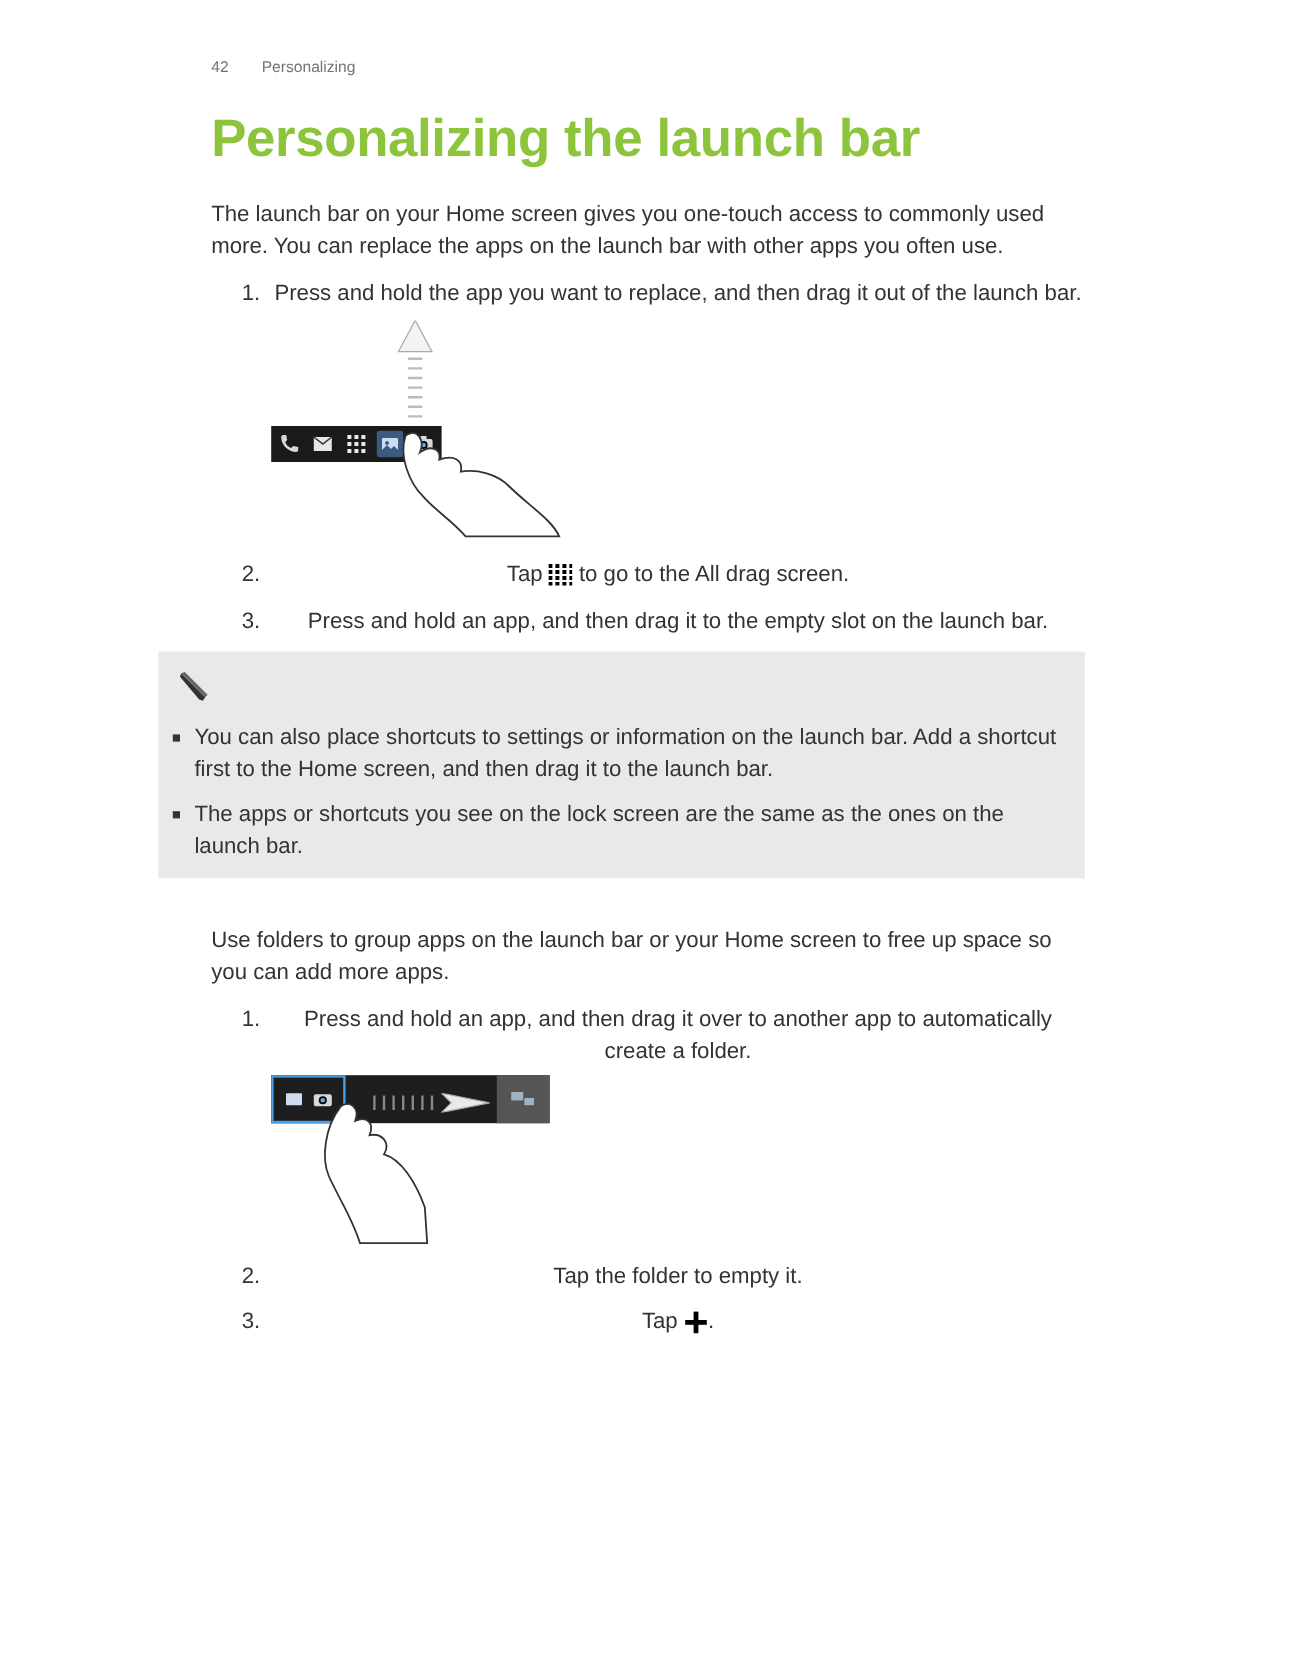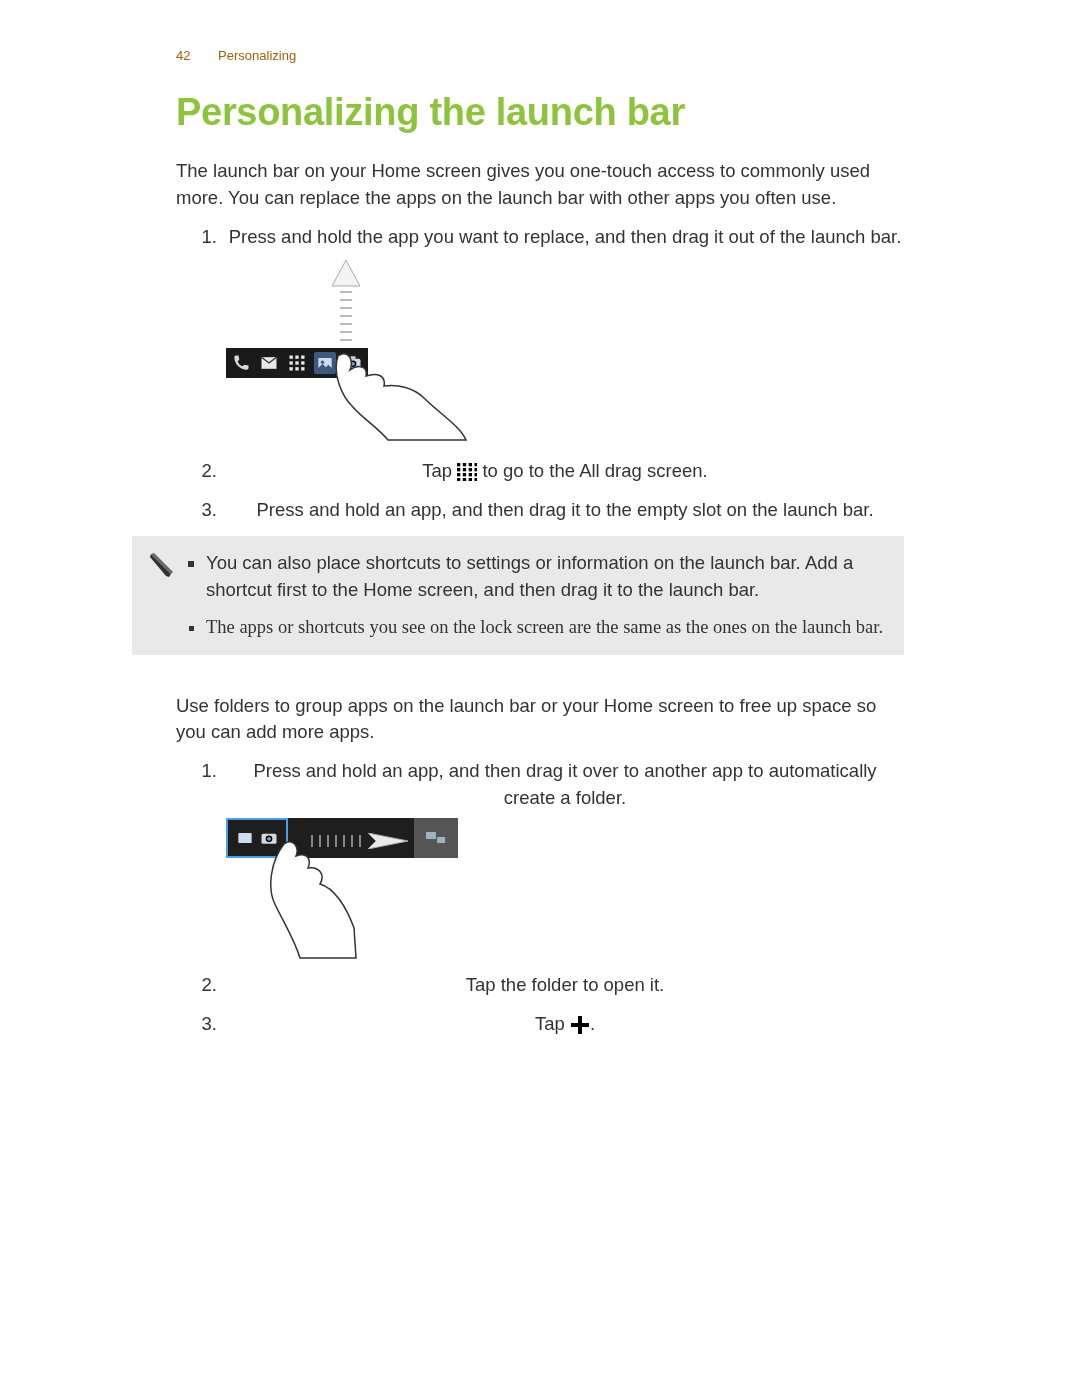--- a/index.html
+++ b/index.html
@@ -10,27 +10,27 @@
     font-family: "Trebuchet MS", "Segoe UI", Arial, sans-serif;
     color: #333;
   }
   .page {
     box-sizing: border-box;
     padding: 48px 176px 48px 176px;
     width: 1080px;
   }
   .running-head {
     font-size: 13px;
-    color: #a16207;
+    color: #737373;
     margin-bottom: 28px;
   }
   .running-head .pg { display:inline-block; margin-right: 24px; }
   h1.section-title {
     color: #8cc43b;
-    font-size: 38px;
+    font-size: 44px;
     font-weight: 700;
     margin: 8px 0 24px 0;
     letter-spacing: -0.3px;
   }
   p.body-text, li.body-text {
     font-size: 18.5px;
     line-height: 1.45;
     color: #333;
     margin: 0 0 12px 0;
   }
@@ -97,39 +97,40 @@
   }
 
   
   .note-box {
     background: #e9e9e9;
     display: flex;
     padding: 14px 16px 14px 8px;
     margin: 12px 0 38px -44px;
     width: calc(100% + 44px);
     box-sizing: border-box;
+    flex-direction: column;
   }
   .note-icon-col {
     width: 44px;
     flex: 0 0 44px;
     display: flex;
     align-items: flex-start;
     justify-content: center;
   }
   .note-list {
     margin: 0;
     padding-left: 22px;
     list-style: square;
   }
   .note-list li {
     font-size: 18.5px;
     line-height: 1.45;
     margin-bottom: 10px;
   }
-  .note-list li:last-child { margin-bottom: 0; font-family: Liberation Serif, serif; }
+  .note-list li:last-child { margin-bottom: 0; }
 
   
   .fig2 {
     position: relative;
     width: 240px;
     height: 140px;
     margin: 6px 0 14px 0;
   }
   .fig2-strip {
     position:absolute; left:0; top:0;
@@ -330,21 +331,21 @@
         </div>
         <div class="hand2">
           <svg viewBox="0 0 110 120">
             <path d="M30 4 C 38 -2, 46 6, 42 16 C 52 12, 58 18, 54 28 C 64 26, 72 34, 66 44 C 80 48, 92 66, 100 88 L 102 118 L 46 118 C 40 98, 28 80, 20 62 C 14 48, 16 22, 30 4 Z" fill="#ffffff" stroke="#333" stroke-width="1.5"></path>
           </svg>
         </div>
       </div>
     </li>
 
     <li>
-      <span>Tap the folder to open it.</span>
+      <span>Tap the folder to empty it.</span>
     </li>
 
     <li>
       <span>Tap </span><span class="plus-icon">
         <svg viewBox="0 0 20 20">
             <rect x="8" y="1" width="4" height="18" fill="#000"></rect>
             <rect x="1" y="8" width="18" height="4" fill="#000"></rect>
           </svg>
       </span><span>.</span>
     </li>

